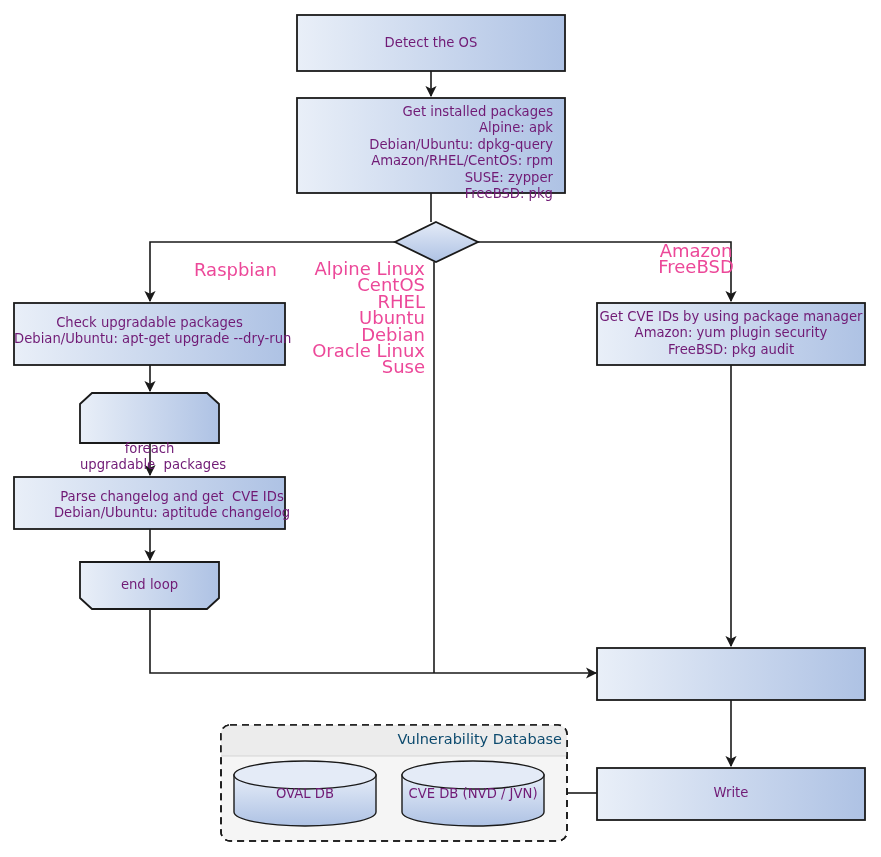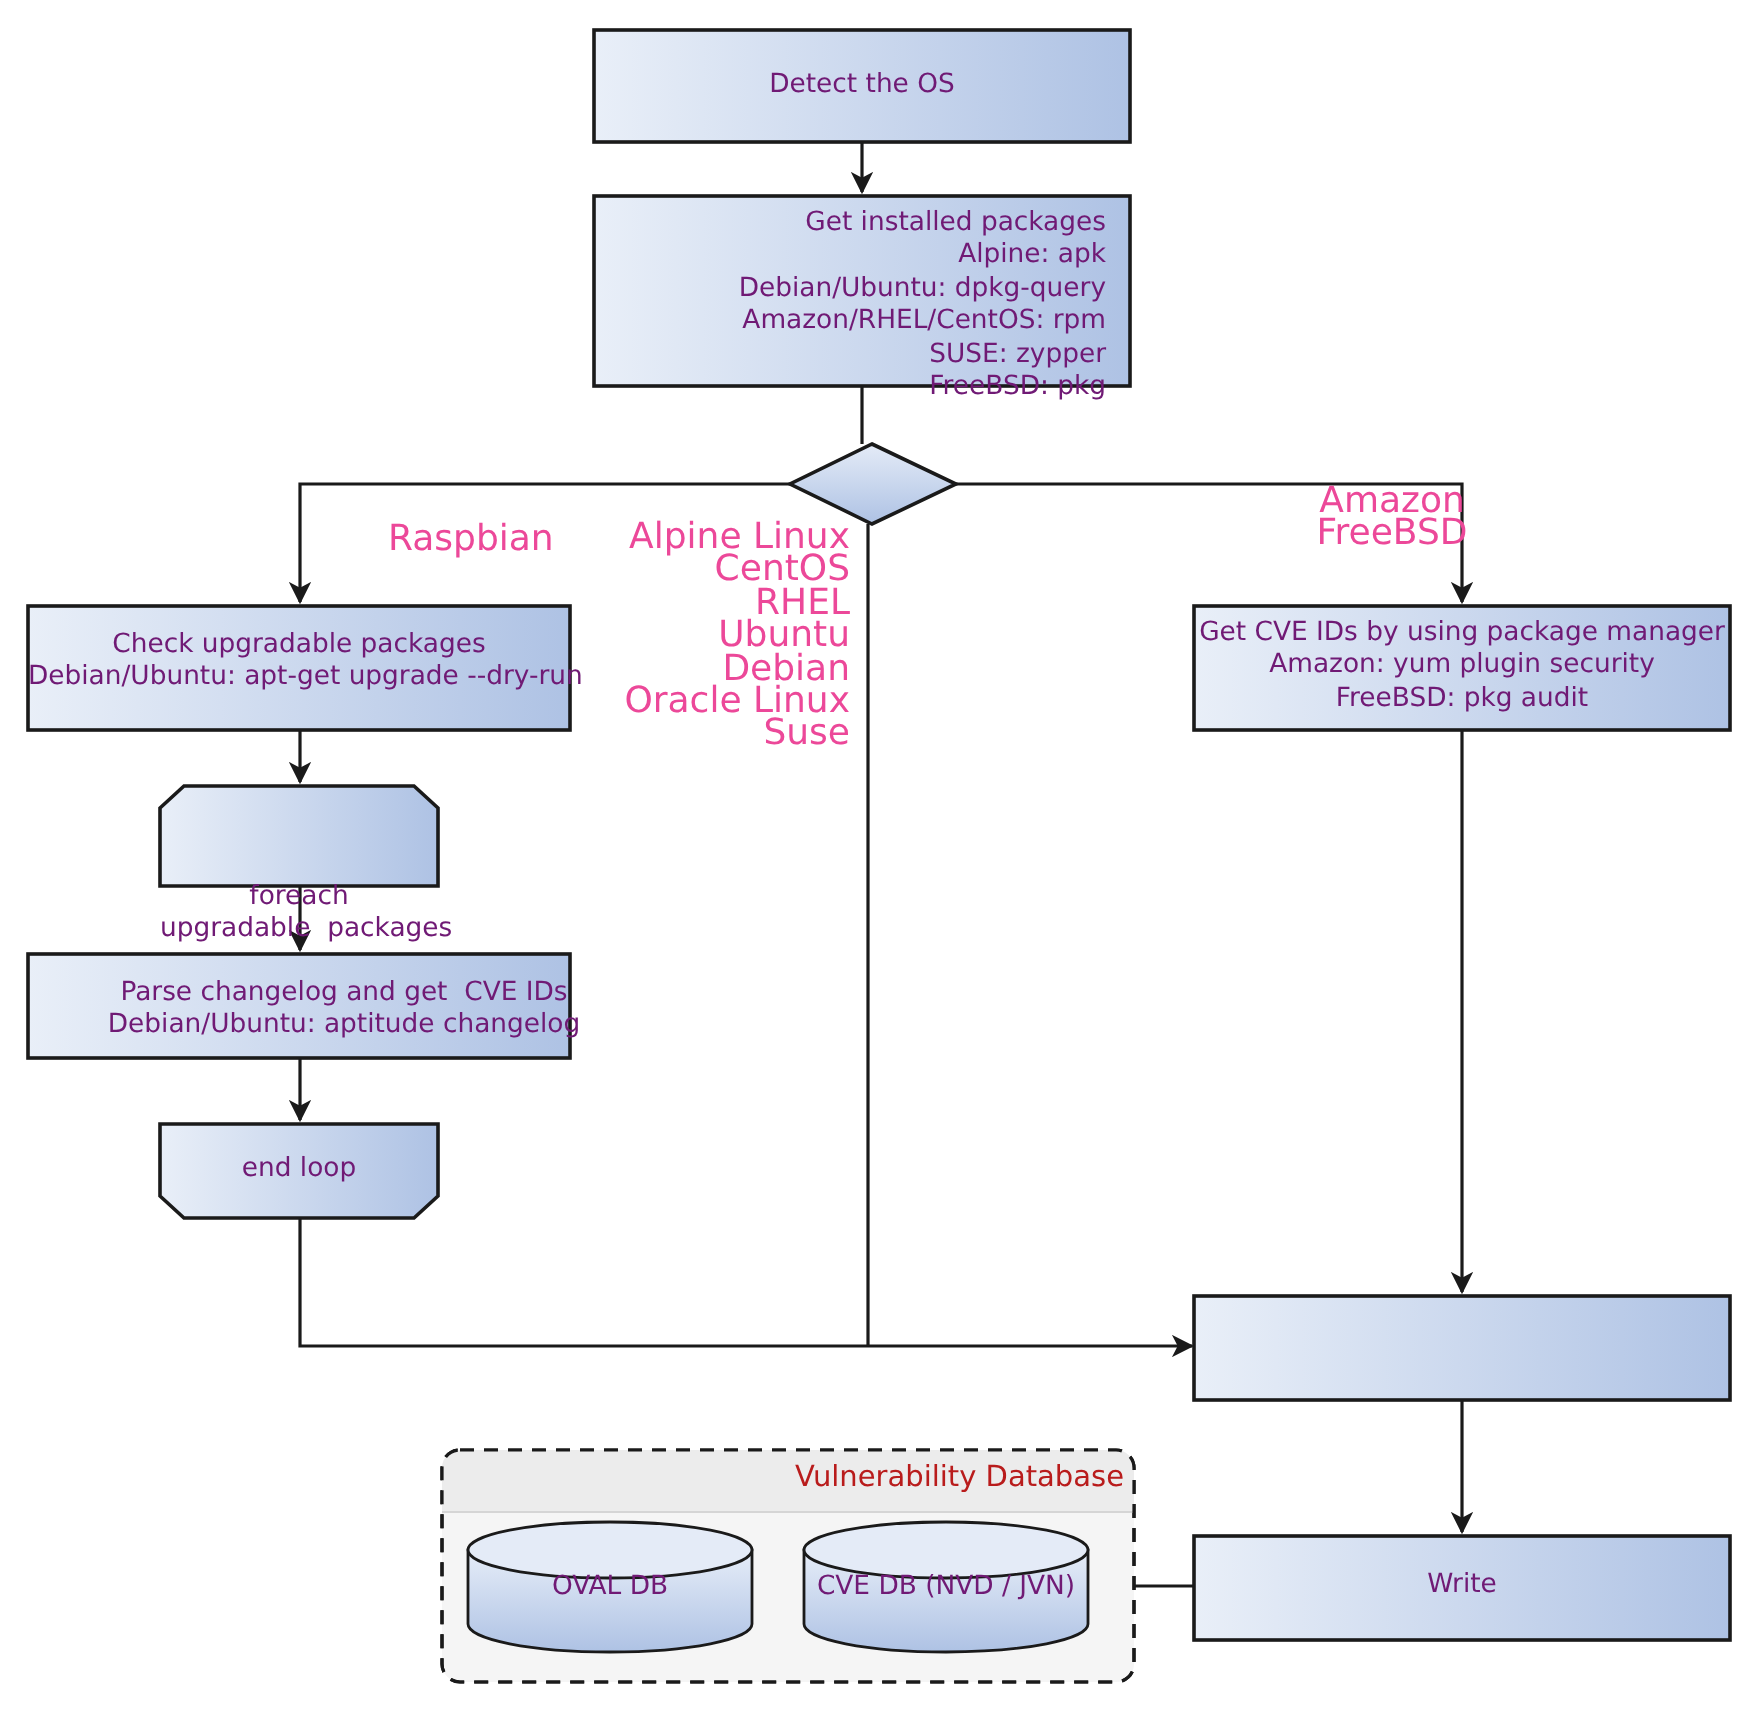--- a/index.html
+++ b/index.html
@@ -36,21 +36,21 @@
   .lbl-right  { text-align: right; }
   .edge-label {
     position: absolute;
     color: #ec4899;
     font-size: 18px;
     line-height: 16.4px;
     white-space: pre;
   }
   .group-title {
     position: absolute;
-    color: #b91c1c;
+    color: #0c4a6e;
     font-size: 14.5px;
     line-height: 18px;
     text-align: right;
     white-space: pre;
   }
 </style>
 </head>
 <body>
 
 <div id="canvas">

